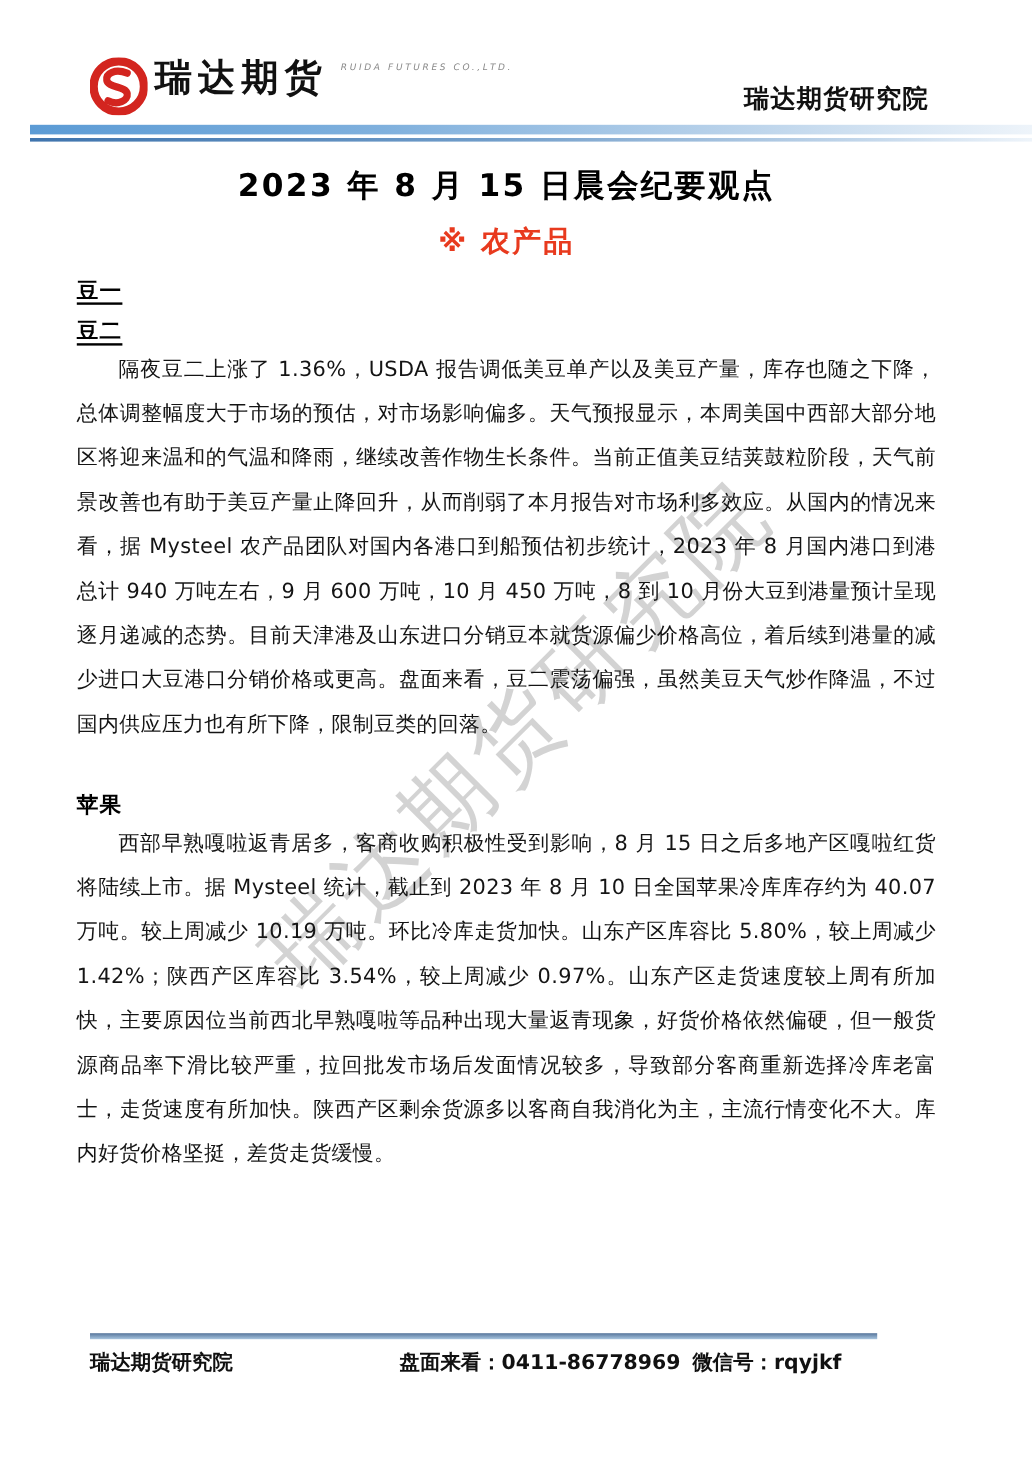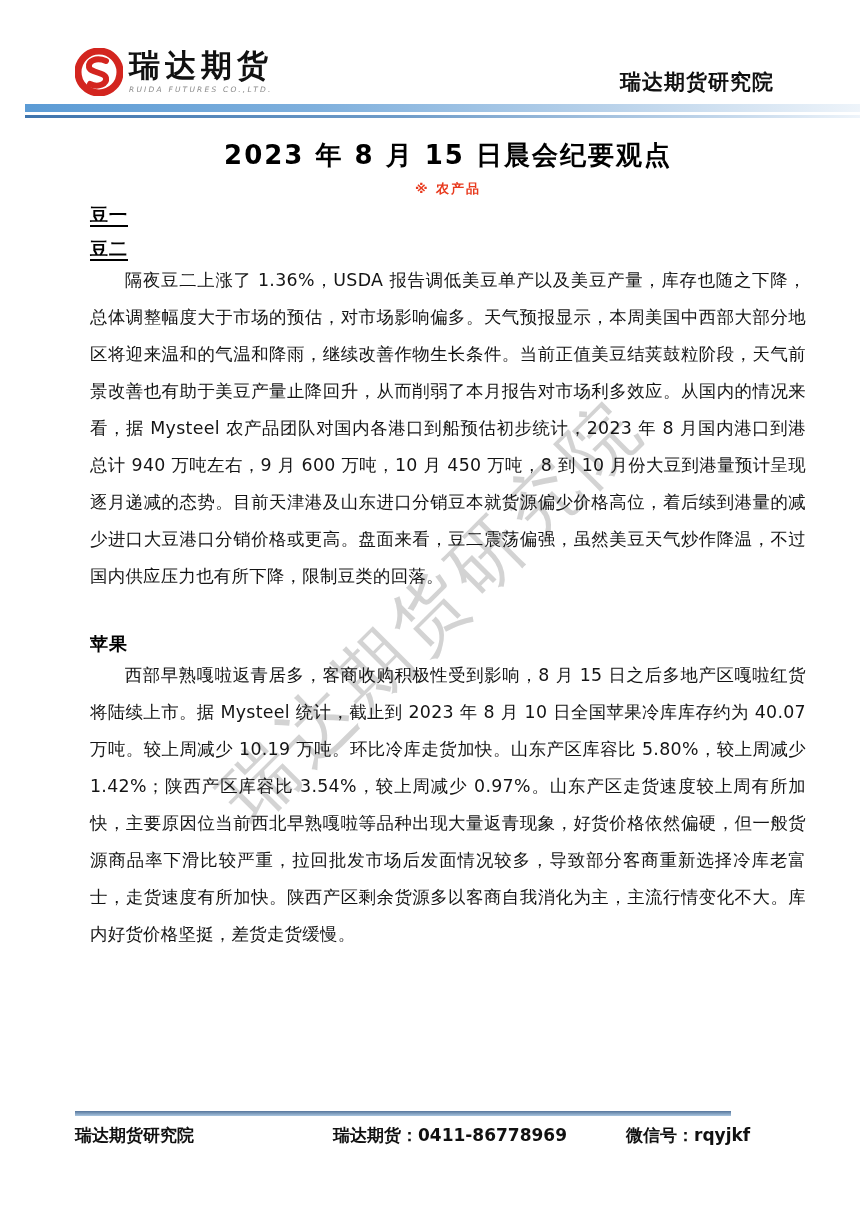--- a/index.html
+++ b/index.html
@@ -18,21 +18,21 @@
     background:#ffffff;
     overflow:hidden;
     font-family:"DejaVu Sans", sans-serif;
     color:#1a1a1a;
   }
   
   .logo{
     position:absolute;top:48px;left:75px;
     display:flex;align-items:flex-start;gap:6px;
   }
-  .logo-text{display:flex;flex-direction:column;}
+  .logo-text{display:flex;flex-direction:row;gap:11px;}
   .brand-cn{
     font-size:31px;font-weight:900;letter-spacing:5px;
     color:#111;line-height:34px;white-space:nowrap;
   }
   .brand-en{
     font-size:7.5px;color:#8a8a8a;letter-spacing:2.2px;
     margin-top:3px;white-space:nowrap;font-style:italic;
   }
   .institute{
     position:absolute;top:68px;right:86px;
@@ -52,61 +52,61 @@
   
   .watermark{
     position:absolute;left:432px;top:612px;z-index:0;
     transform:translate(-50%,-50%) rotate(-45deg);
     font-size:74px;letter-spacing:6px;white-space:nowrap;
     color:rgba(140,140,140,0.38);
     font-weight:400;pointer-events:none;
   }
   
   .content{
-    position:absolute;top:138px;left:90px;width:716px;z-index:1;
+    position:absolute;top:138px;left:64px;width:716px;z-index:1;
   }
   .title{
     font-size:26px;font-weight:700;text-align:center;
     letter-spacing:2px;line-height:34px;color:#000;
   }
   .category{
-    margin-top:4px;text-align:center;
-    font-size:13px;font-weight:700;line-height:26px;
+    margin-top:16px;text-align:center;
+    font-size:24px;font-weight:700;line-height:26px;
     color:var(--accent_red);letter-spacing:2px;
   }
   .sec-heading{
     font-size:18px;font-weight:700;line-height:26px;
     color:#000;letter-spacing:1px;
   }
   .sec-heading.underlined{
     text-decoration:underline;
     text-underline-offset:4px;
     text-decoration-thickness:1.5px;
   }
-  section.s1{}
+  section.s1{margin-top:16px;}
   section.s2{margin-top:8px;}
   section.s3{margin-top:36px;}
   .content p{
     font-size:17.4px;line-height:37px;
     letter-spacing:0.3px;
     text-align:justify;text-justify:inter-ideograph;
     text-indent:2em;color:#141414;
   }
   
   .footer-bar{
     position:absolute;top:1111px;left:75px;width:656px;height:5px;
     background:linear-gradient(to bottom,var(--footer_top) 0%,var(--footer_bottom) 100%);
   }
   .footer-row{
     position:absolute;top:1124px;left:75px;right:70px;height:24px;
     font-size:17px;font-weight:700;color:#111;white-space:nowrap;
   }
   .f-left{position:absolute;left:0;}
   .f-mid{position:absolute;left:258px;}
-  .f-right{position:absolute;left:551px;}
+  .f-right{position:absolute;left:502px;}
 </style>
 </head>
 <body>
 
 <div class="page">
 
   <div class="logo">
     <svg width="48" height="48" viewBox="0 0 48 48">
       <circle cx="24" cy="24" r="21" fill="none" stroke="var(--logo_red)" stroke-width="7"></circle>
       <path d="M31 13 C21 9 13 13 14 19 C15 25 30 24 31 30 C32 36 23 40 15 36" fill="none" stroke="var(--logo_red)" stroke-width="6" stroke-linecap="round"></path>
@@ -137,17 +137,17 @@
 
     <section class="s3">
       <h2 class="sec-heading">苹果</h2>
       <p>西部早熟嘎啦返青居多，客商收购积极性受到影响，8 月 15 日之后多地产区嘎啦红货将陆续上市。据 Mysteel 统计，截止到 2023 年 8 月 10 日全国苹果冷库库存约为 40.07 万吨。较上周减少 10.19 万吨。环比冷库走货加快。山东产区库容比 5.80%，较上周减少 1.42%；陕西产区库容比 3.54%，较上周减少 0.97%。山东产区走货速度较上周有所加快，主要原因位当前西北早熟嘎啦等品种出现大量返青现象，好货价格依然偏硬，但一般货源商品率下滑比较严重，拉回批发市场后发面情况较多，导致部分客商重新选择冷库老富士，走货速度有所加快。陕西产区剩余货源多以客商自我消化为主，主流行情变化不大。库内好货价格坚挺，差货走货缓慢。</p>
     </section>
   </main>
 
   <div class="footer-bar"></div>
   <div class="footer-row">
     <span class="f-left">瑞达期货研究院</span>
-    <span class="f-mid"><span>瑞达期货：</span><span>0411-86778969</span></span>
+    <span class="f-mid"><span>盘面来看：</span><span>0411-86778969</span></span>
     <span class="f-right"><span>微信号：</span><span>rqyjkf</span></span>
   </div>
 
 </div>
 
 </body></html>

